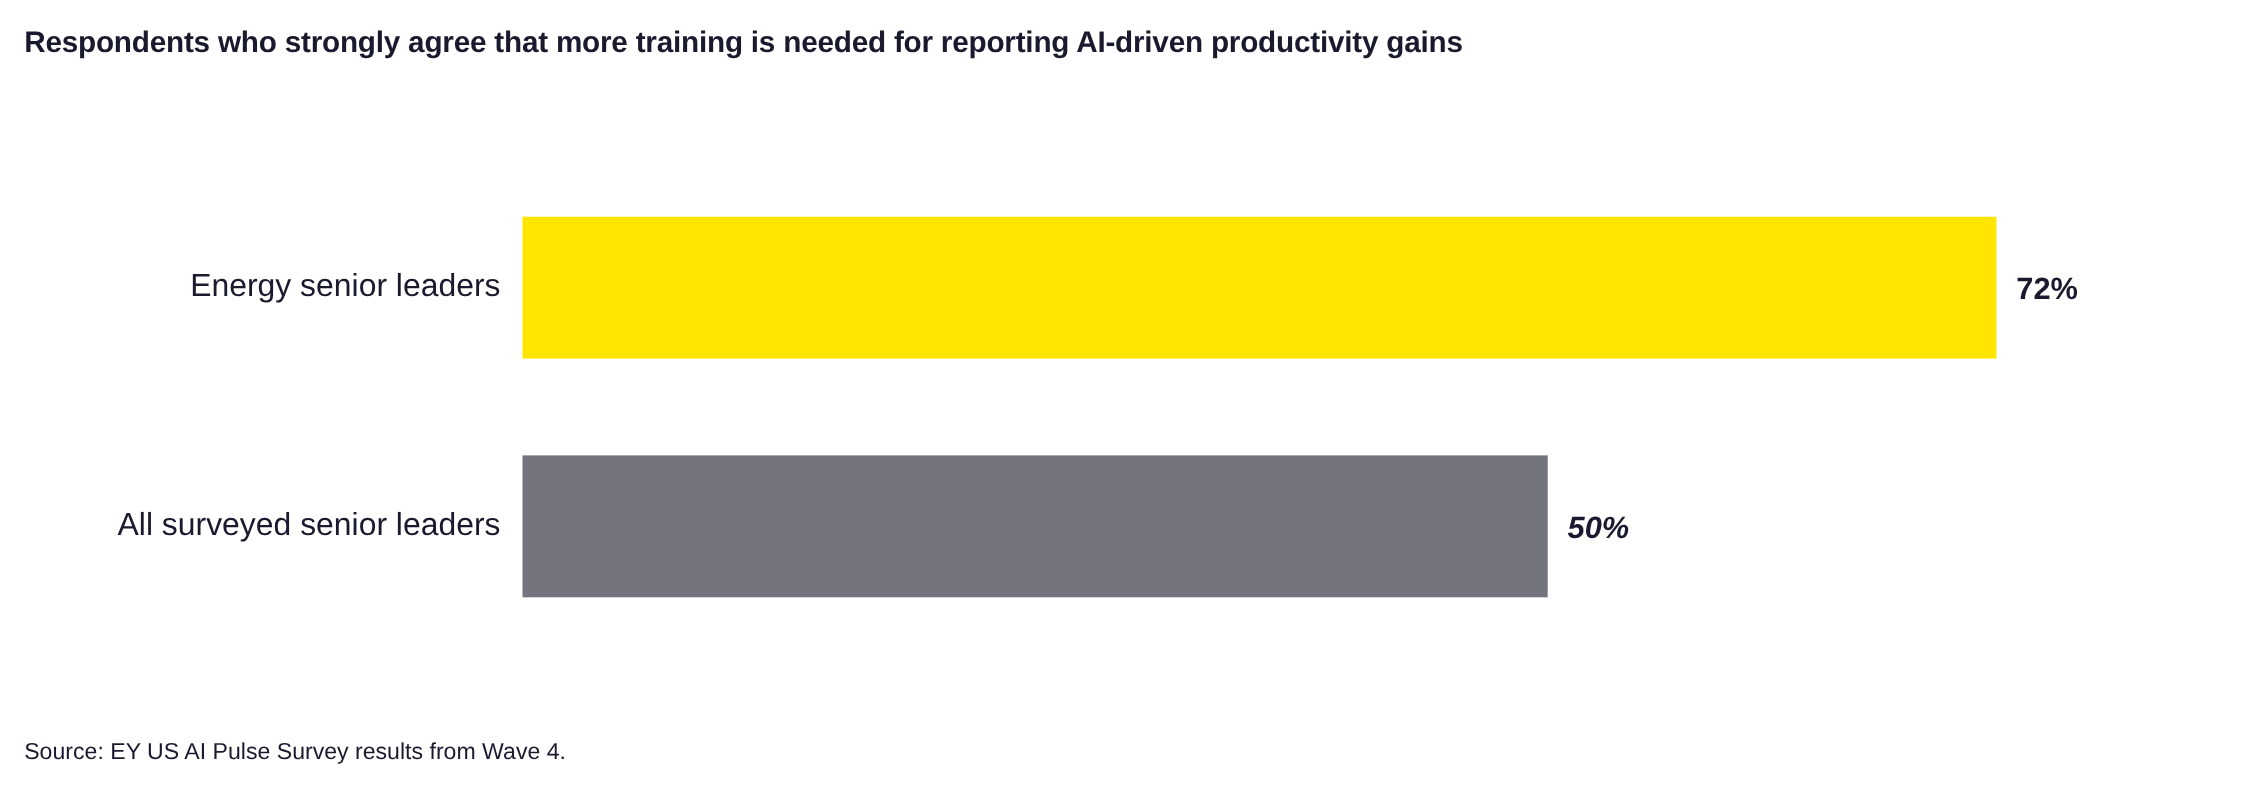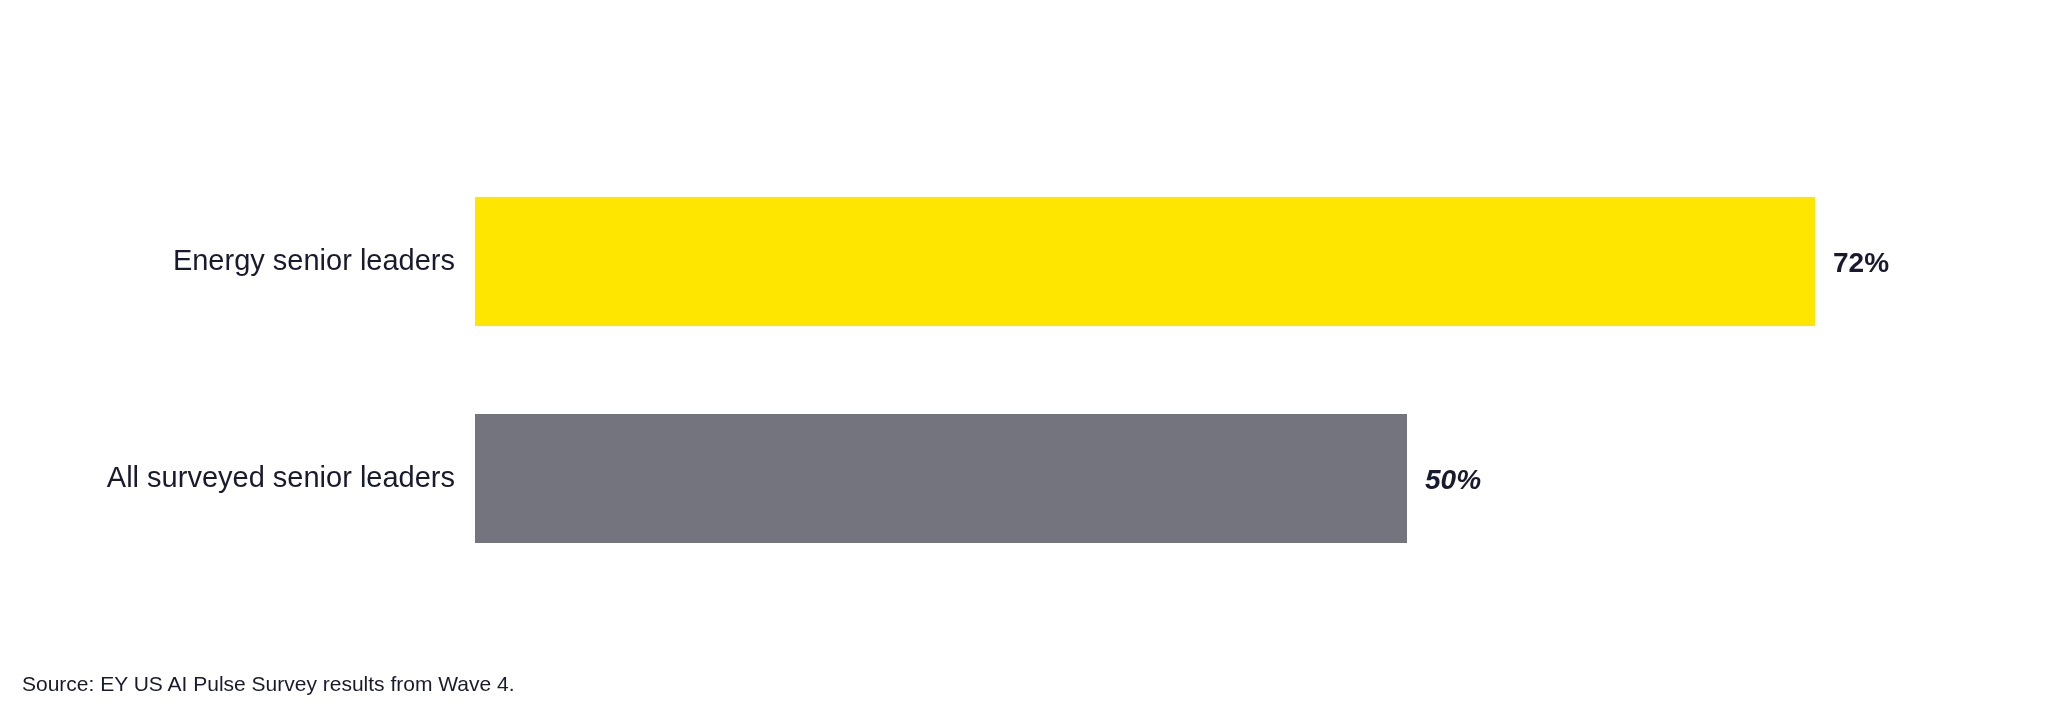--- a/index.html
+++ b/index.html
@@ -95,20 +95,21 @@
     font-weight: normal;
     color: #1a1a2e;
     white-space: nowrap;
   }
 </style>
 </head>
 <body>
 
 <div id="chart-root">
 
+  <div class="chart-title">Respondents who strongly agree that more training is needed for reporting AI-driven productivity gains</div>
 
   <div class="plot-area">
 
     <div class="bar-row" style="top:181px;height:129px;">
       <div class="cat-label" style="top:47px;">Energy senior leaders</div>
       <div class="bar bar-energy" style="width:1340px;"></div>
       <div class="value-label" style="left:1833px;top:50px;">72%</div>
     </div>
 
     <div class="bar-row" style="top:398px;height:95px;">

